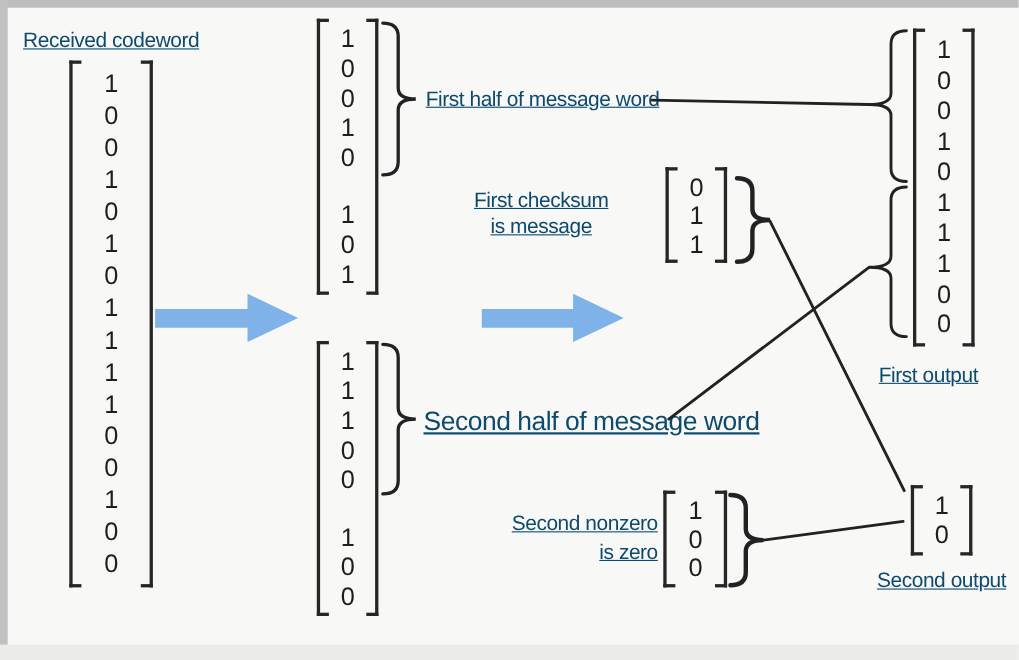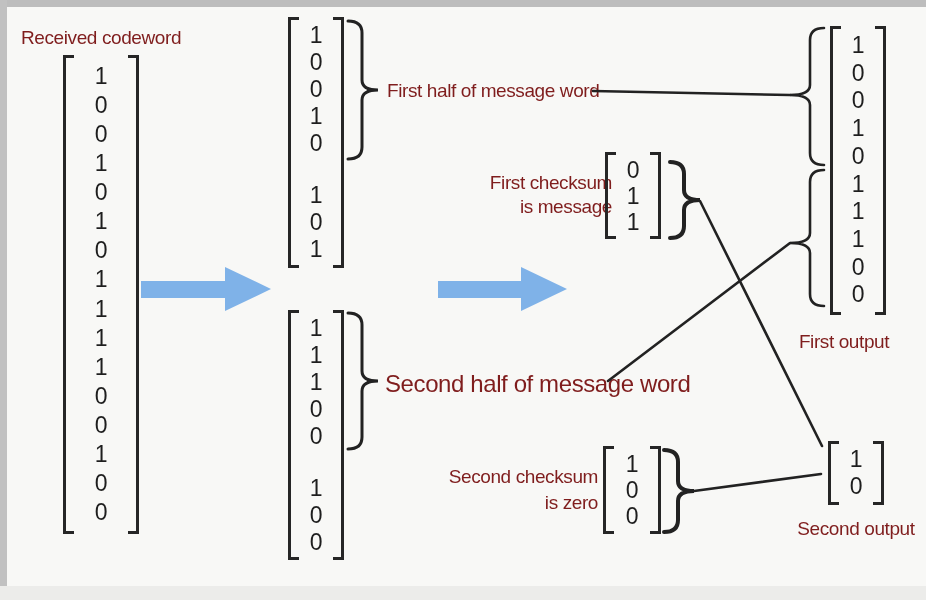--- a/index.html
+++ b/index.html
@@ -9,21 +9,21 @@
     background:#f8f8f6;color:#1c1c1c;position:relative;
   }
   .canvas{position:absolute;inset:0;width:926px;height:600px;}
   .edge{position:absolute;}
   .edge.top{left:0;top:0;width:926px;height:7px;background:#bdbdbd;}
   .edge.left{left:0;top:0;width:7px;height:588px;background:#c1c1c1;}
   .edge.bottom{left:0;top:586px;width:926px;height:14px;background:#ececea;}
 
   .lbl{
     position:absolute;font-size:19px;letter-spacing:-0.4px;
-    color:#7f1d1d;white-space:nowrap;
+    color:#0c4a6e;white-space:nowrap;text-decoration:underline;
   }
 
   
   .vec{position:absolute;}
   .vec .bk{position:absolute;top:0;bottom:0;width:11px;box-sizing:border-box;}
   .vec .bk.l{left:0;border-left:3px solid #262626;border-top:3px solid #262626;border-bottom:3px solid #262626;}
   .vec .bk.r{right:0;border-right:3px solid #262626;border-top:3px solid #262626;border-bottom:3px solid #262626;}
   .vec .col{
     position:absolute;left:0;right:0;top:0;bottom:0;
     display:flex;flex-direction:column;align-items:center;justify-content:center;
@@ -86,36 +86,36 @@
     <div class="col">
       <div style="display:contents"><div class="digit">1</div><div class="digit">1</div><div class="digit">1</div><div class="digit">0</div><div class="digit">0</div></div>
       <div class="gap"></div>
       <div style="display:contents"><div class="digit">1</div><div class="digit">0</div><div class="digit">0</div></div>
     </div>
   </div>
 
   <div class="lbl" style="left:387px;top:80px;">First half of message word</div>
   <div class="lbl" style="left:385px;top:370px;font-size:24px;">Second half of message word</div>
 
-  <div class="lbl" style="left:436px;top:171px;width:176px;text-align:right;line-height:24px;">
+  <div class="lbl" style="left:404px;top:171px;width:176px;text-align:center;line-height:24px;">
     <div>First checksum</div>
     <div>is message</div>
   </div>
   <div class="vec" style="left:605px;top:152px;width:56px;height:87px;--lh:26px;">
     <span class="bk l"></span>
     <span class="bk r"></span>
     <div class="col">
         <div class="digit">0</div>
         <div class="digit">1</div>
         <div class="digit">1</div>
       </div>
   </div>
 
   <div class="lbl" style="left:420px;top:464px;width:178px;text-align:right;line-height:26px;">
-    <div>Second checksum</div>
+    <div>Second nonzero</div>
     <div>is zero</div>
   </div>
   <div class="vec" style="left:603px;top:446px;width:58px;height:88px;--lh:26px;">
     <span class="bk l"></span>
     <span class="bk r"></span>
     <div class="col">
         <div class="digit">1</div>
         <div class="digit">0</div>
         <div class="digit">0</div>
       </div>

